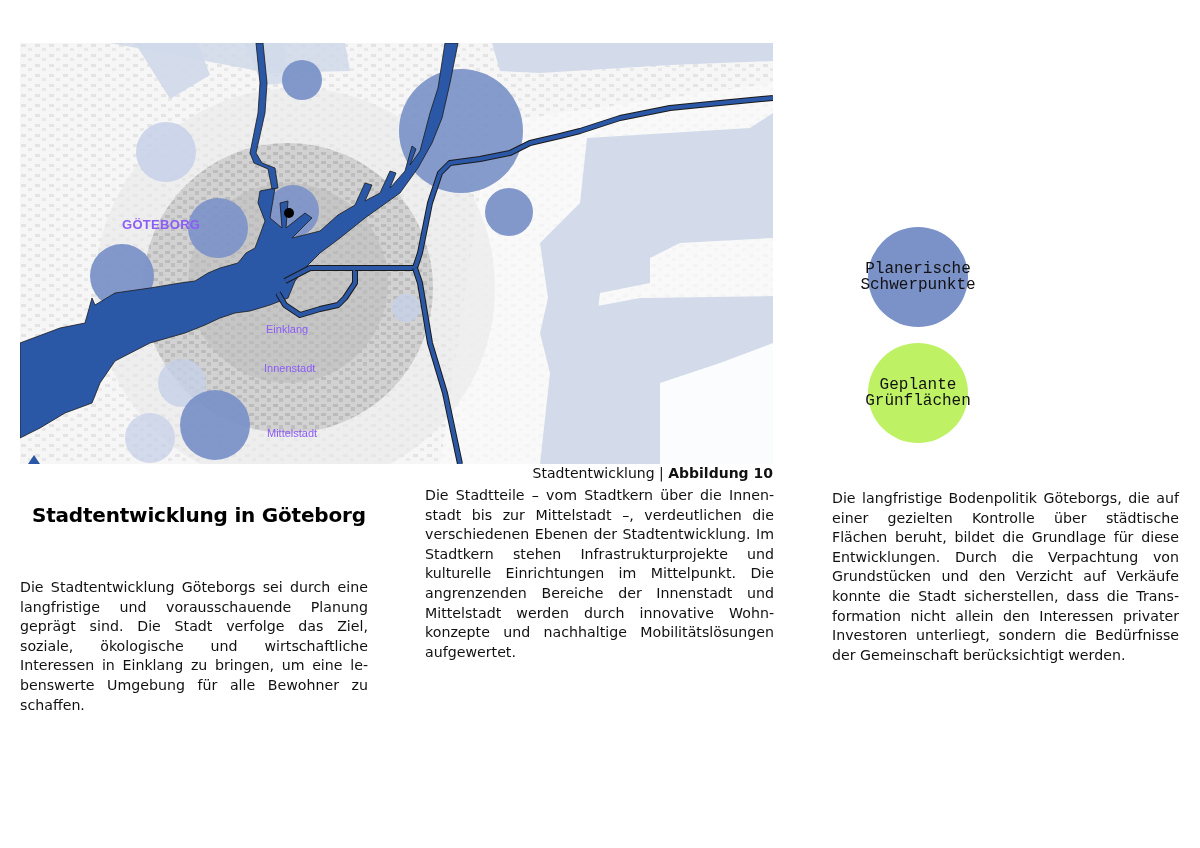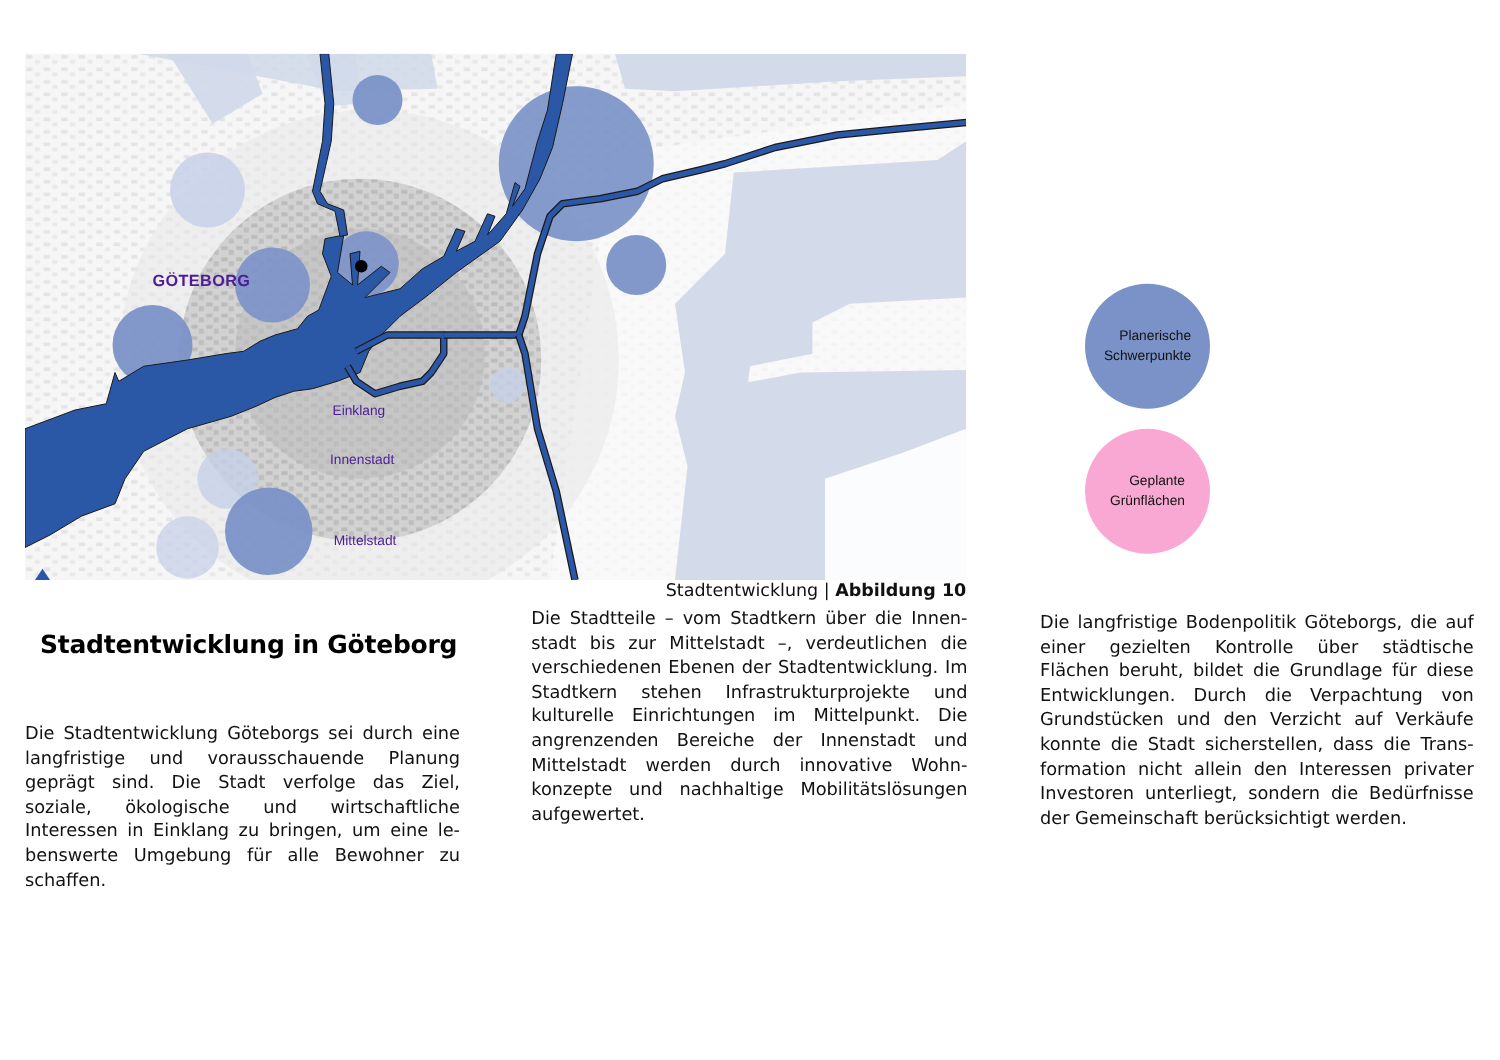--- a/index.html
+++ b/index.html
@@ -1,25 +1,25 @@
 <!DOCTYPE html>
 <html><head>
   <meta charset="utf-8">
   <style>
     html, body { margin: 0; padding: 0; background: #ffffff; }
     body { width: 1200px; height: 848px; position: relative; overflow: hidden;
            font-family: "DejaVu Sans", sans-serif; color: #111; }
     .map { position: absolute; left: 20px; top: 43px; width: 753px; height: 421px; overflow: hidden; background: #f4f4f4; }
     .map svg { position: absolute; left: 0; top: 0; }
-    .map-label { position: absolute; font-family: "Liberation Sans", sans-serif; font-size: 11px; color: #4c1d95; white-space: nowrap; }
+    .map-label { position: absolute; font-family: "Liberation Sans", sans-serif; font-size: 11px; color: #8b5cf6; white-space: nowrap; }
     .map-label.city { font-weight: bold; font-size: 13px; letter-spacing: 0.3px; }
     .caption { position: absolute; right: 427px; top: 465px; font-family: "DejaVu Sans", sans-serif; font-size: 14px; color: #111; white-space: nowrap; }
     .caption b { font-weight: bold; }
-    .legend-circle { position: absolute; border-radius: 50%; display: flex; align-items: center; justify-content: center; text-align: right;
-                     font-family: Liberation Sans, sans-serif; font-size: 11px; line-height: 16px; color: #111; }
+    .legend-circle { position: absolute; border-radius: 50%; display: flex; align-items: center; justify-content: center; text-align: center;
+                     font-family: Liberation Mono, monospace; font-size: 16px; line-height: 16px; color: #111; }
     .legend-circle span { display: block; }
     .title { position: absolute; left: 20px; top: 491px; font-family: "DejaVu Sans", sans-serif; font-weight: bold; font-size: 20px; color: #000; letter-spacing: -0.2px; white-space: nowrap; }
     .col { position: absolute; font-family: "DejaVu Sans", sans-serif; font-size: 14.2px; line-height: 19.6px; color: #111; text-align: justify; hyphens: manual; }
     .col p { margin: 0; }
     .col1 { left: 20px; top: 578px; width: 348px; }
     .col2 { left: 425px; top: 486px; width: 349px; }
     .col3 { left: 832px; top: 489px; width: 347px; }
   </style>
 </head>
 <body>
@@ -96,21 +96,21 @@
 <div class="caption">
   <span>Stadtentwicklung | </span><b>Abbildung 10</b>
 </div>
 
 <div class="legend-circle" style="left:868px; top:227px; width:100px; height:100px; background:#7b92c8;">
   <div>
     <span>Planerische</span>
     <span>Schwerpunkte</span>
   </div>
 </div>
-<div class="legend-circle" style="left:868px; top:343px; width:100px; height:100px; background:#f9a8d4;">
+<div class="legend-circle" style="left:868px; top:343px; width:100px; height:100px; background:#bef264;">
   <div>
     <span>Geplante</span>
     <span>Grünflächen</span>
   </div>
 </div>
 
 <h1 class="title" style="margin:12px;">Stadtentwicklung in Göteborg</h1>
 
 <div class="col col1">
   <p>Die Stadtentwicklung Göteborgs sei durch eine langfristige und vorausschauende Pla­nung geprägt sind. Die Stadt verfolge das Ziel, soziale, ökologische und wirtschaftliche Interessen in Einklang zu bringen, um eine le­benswerte Umgebung für alle Bewohner zu schaffen.</p>

